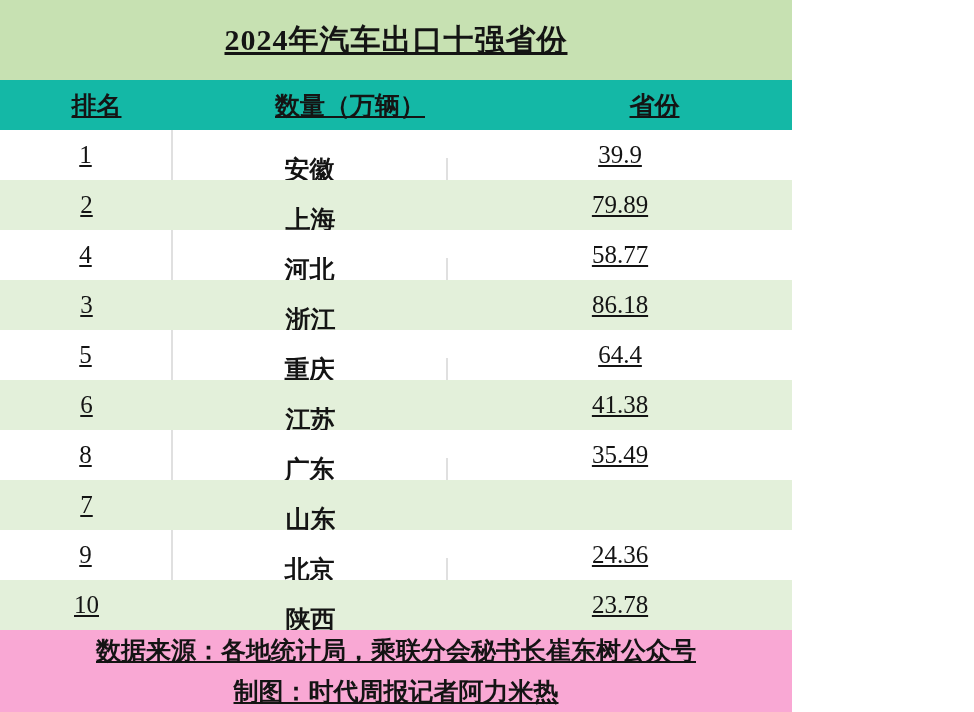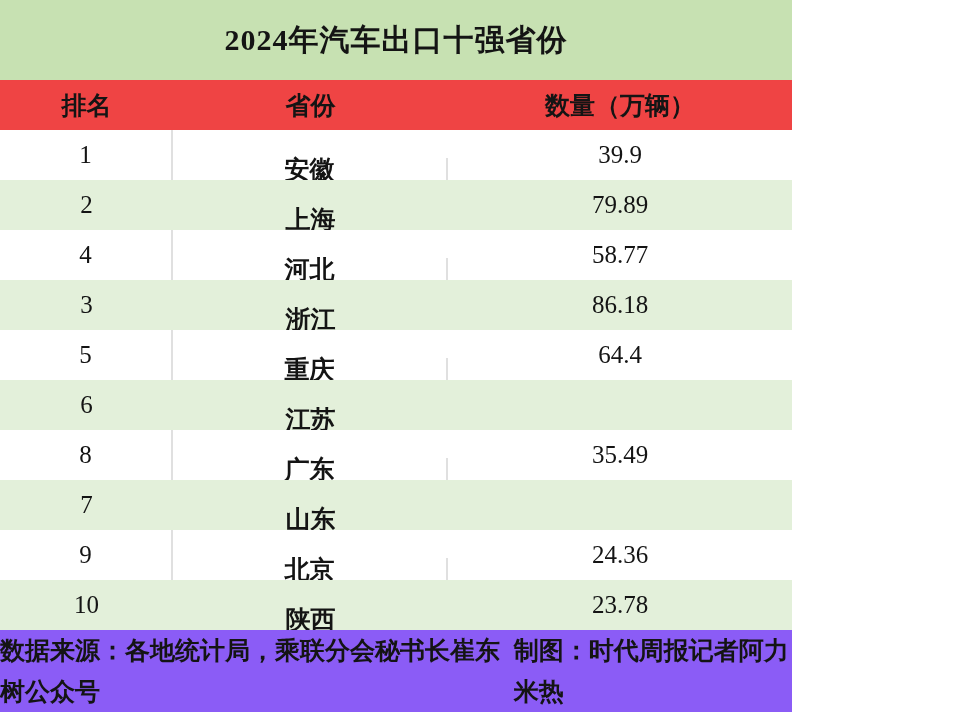--- a/index.html
+++ b/index.html
@@ -2,35 +2,36 @@
 <html><head>
 <meta charset="utf-8">
 <style>
   html, body { margin: 0; padding: 0; }
   body {
     width: 974px; height: 712px;
     font-family: "Liberation Serif", "DejaVu Serif", serif;
     color: #141414;
     background: #ffffff;
   }
-  .table-card { width: 792px; height: 712px; display: flex; flex-direction: column; overflow: hidden; }
+  .table-card { width: 792px; height: 712px; display: flex; flex-direction: column; overflow: hidden; text-decoration: underline; }
 
   .title-bar {
     height: 80px; flex: 0 0 80px;
     background: #c7e1b2;
     display: flex; align-items: center; justify-content: center;
     font-size: 30px; font-weight: bold;
     letter-spacing: 1px;
   }
 
   .hdr-row {
     height: 50px; flex: 0 0 50px;
-    background: #ef4444;
+    background: #14b8a6;
     display: flex; align-items: stretch;
     font-weight: bold;
+    padding-left: 10px;
   }
   .data-row {
     height: 50px; flex: 0 0 50px;
     display: flex; align-items: stretch;
   }
   .data-row.white { background: #ffffff; }
   .data-row.green { background: #e3f0da; }
 
   .cell {
     display: flex; align-items: center; justify-content: center;
@@ -40,38 +41,38 @@
   .c1 { width: 173px; flex: 0 0 173px; }
   .c2 { width: 275px; flex: 0 0 275px; }
   .c3 { flex: 1 1 auto; }
   .data-row.white .c1,
   .data-row.white .c2 { border-right: 2px solid #e0e0e0; }
   .province { font-weight: bold; margin-top: 28px; }
   .hdr-row .cell { font-size: 25px; }
 
   .footer-bar {
     flex: 1 1 auto;
-    background: #8b5cf6;
-    display: flex; flex-direction: row;
+    background: #f9a8d4;
+    display: flex; flex-direction: column;
     align-items: center; justify-content: center;
     font-size: 25px; font-weight: bold;
     line-height: 41px;
   }
 </style>
 </head>
 <body>
 
 <div class="table-card">
 
   <div class="title-bar">2024年汽车出口十强省份</div>
 
   <div class="hdr-row">
     <div class="cell c1">排名</div>
+    <div class="cell c3">数量（万辆）</div>
     <div class="cell c2">省份</div>
-    <div class="cell c3">数量（万辆）</div>
   </div>
 
   <div class="data-row white">
     <div class="cell c1">1</div>
     <div class="cell c2 province">安徽</div>
     <div class="cell c3">39.9</div>
   </div>
 
   <div class="data-row green">
     <div class="cell c1">2</div>
@@ -93,20 +94,21 @@
 
   <div class="data-row white">
     <div class="cell c1">5</div>
     <div class="cell c2 province">重庆</div>
     <div class="cell c3">64.4</div>
   </div>
 
   <div class="data-row green">
     <div class="cell c1">6</div>
     <div class="cell c2 province">江苏</div>
+    <div class="cell c3">41.38</div>
   </div>
 
   <div class="data-row white">
     <div class="cell c1">8</div>
     <div class="cell c2 province">广东</div>
     <div class="cell c3">35.49</div>
   </div>
 
   <div class="data-row green">
     <div class="cell c1">7</div>

